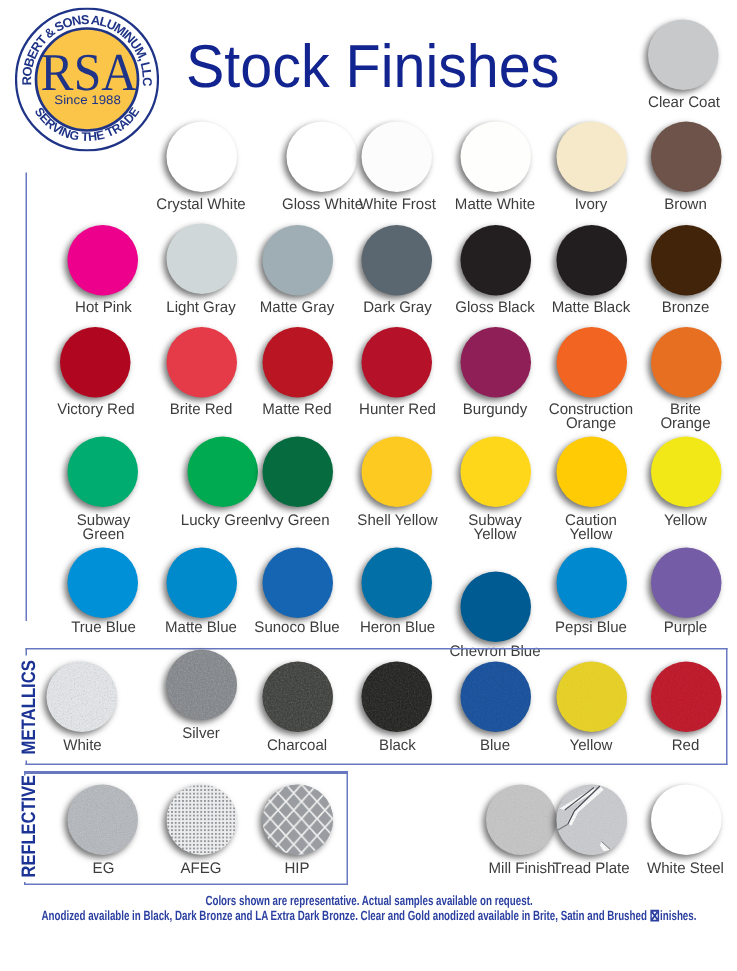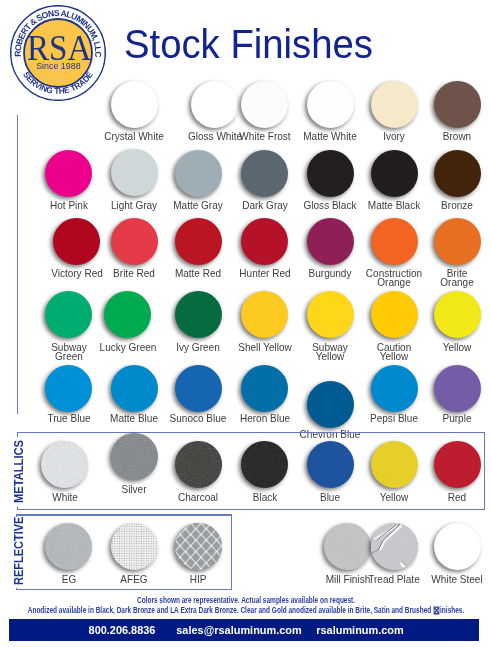--- a/index.html
+++ b/index.html
@@ -85,20 +85,24 @@
       <text font-size="8.26" font-weight="bold" fill="#1f3487" letter-spacing="-0.15">
         <textPath href="#arcBot" startOffset="50%" text-anchor="middle">SERVING THE TRADE</textPath>
       </text>
       <text x="49.2" y="55.1" text-anchor="middle" font-family="'Liberation Serif',serif" font-size="35.5" textLength="64.3" lengthAdjust="spacingAndGlyphs" fill="#1f3487">RSA</text>
       <text x="48.4" y="64.3" text-anchor="middle" font-size="8.3" textLength="44.4" lengthAdjust="spacingAndGlyphs" fill="#1f3487">Since 1988</text>
     </svg>
   </div>
 
   <div id="title">Stock Finishes</div>
 
+  <div class="sw" style="left:432.3px;top:13.38px">
+    <div class="dot" style="background-color: rgb(199, 201, 203);"></div>
+    <div class="lbl" style="top:51.45px">Clear Coat</div>
+  </div>
 
   <div class="grpline" style="left:16.95px;top:114.7px;width:1.25px;height:299.2px"></div>
 
   <div id="grid">
 <div class="sw" style="left:110.50px;top:81.00px">
   <div class="dot " style="background-color: rgb(255, 255, 255);"></div>
   <div class="lbl" style="top:51.75px">Crystal White</div>
 </div>
 <div class="sw" style="left:191px;top:81.00px">
   <div class="dot " style="background-color: rgb(255, 255, 255);"></div>
@@ -141,21 +145,21 @@
   <div class="lbl" style="top:52.55px">Gloss Black</div>
 </div>
 <div class="sw" style="left:370.90px;top:149.60px">
   <div class="dot " style="background-color: rgb(34, 30, 31);"></div>
   <div class="lbl" style="top:52.55px">Matte Black</div>
 </div>
 <div class="sw" style="left:433.50px;top:149.60px">
   <div class="dot " style="background-color: rgb(65, 36, 9);"></div>
   <div class="lbl" style="top:52.55px">Bronze</div>
 </div>
-<div class="sw" style="left:53px;top:217.80px">
+<div class="sw" style="left:40px;top:217.80px">
   <div class="dot " style="background-color: rgb(177, 6, 31);"></div>
   <div class="lbl" style="top:52.15px">Victory Red</div>
 </div>
 <div class="sw" style="left:110.50px;top:217.80px">
   <div class="dot " style="background-color: rgb(229, 59, 73);"></div>
   <div class="lbl" style="top:52.15px">Brite Red</div>
 </div>
 <div class="sw" style="left:174.50px;top:217.80px">
   <div class="dot " style="background-color: rgb(186, 21, 34);"></div>
   <div class="lbl" style="top:52.15px">Matte Red</div>
@@ -176,21 +180,21 @@
 <div class="sw" style="left:433.50px;top:217.80px">
   <div class="dot " style="background-color: rgb(231, 111, 33);"></div>
   <div class="lbl" style="top:52.15px">Brite
 Orange</div>
 </div>
 <div class="sw" style="left:45.00px;top:291.30px">
   <div class="dot " style="background-color: rgb(0, 172, 111);"></div>
   <div class="lbl" style="top:52.85px">Subway
 Green</div>
 </div>
-<div class="sw" style="left:104px;top:291.30px">
+<div class="sw" style="left:125px;top:291.30px">
   <div class="dot " style="background-color: rgb(0, 170, 81);"></div>
   <div class="lbl" style="top:52.85px">Lucky Green</div>
 </div>
 <div class="sw" style="left:174.50px;top:291.30px">
   <div class="dot " style="background-color: rgb(6, 107, 63);"></div>
   <div class="lbl" style="top:52.85px">Ivy Green</div>
 </div>
 <div class="sw" style="left:241.10px;top:291.30px">
   <div class="dot " style="background-color: rgb(253, 202, 34);"></div>
   <div class="lbl" style="top:52.85px">Shell Yellow</div>
@@ -239,21 +243,21 @@
 </div>
   </div>
 
   <div id="metallics">
     <div class="grpline" style="left:17.0px;top:431.6px;width:467.9px;height:1.4px"></div>
     <div class="grpline" style="left:17.0px;top:508.8px;width:467.9px;height:1.1px"></div>
     <div class="grpline" style="left:483.9px;top:431.6px;width:1.05px;height:78.3px"></div>
     <div class="grpline" style="left:17.0px;top:431.6px;width:1.2px;height:5.3px"></div>
     <div class="grpline" style="left:17.0px;top:506.9px;width:1.2px;height:2.9px"></div>
     <div class="grptitle" style="left:12.0px;top:503.2px;transform:rotate(-90deg) scaleX(0.858)">METALLICS</div>
-<div class="sw" style="left:41px;top:441.10px">
+<div class="sw" style="left:31px;top:441.10px">
   <div class="dot " style="background-color: rgb(233, 236, 240);">
           <svg class="patsvg" viewBox="0 0 47 47" preserveAspectRatio="none">
             <rect width="47" height="47" filter="url(#grainMed)" opacity="0.45"></rect>
           </svg>
         </div>
   <div class="lbl" style="top:52.75px">White</div>
 </div>
 <div class="sw" style="left:110.50px;top:433px">
   <div class="dot " style="background-color: rgb(124, 128, 133);">
           <svg class="patsvg" viewBox="0 0 47 47" preserveAspectRatio="none">
@@ -360,19 +364,14 @@
 </div>
 <div class="sw" style="left:433.50px;top:523.10px">
   <div class="dot " style="background-color: rgb(255, 255, 255);"></div>
   <div class="lbl" style="top:53.05px">White Steel</div>
 </div>
   </div>
 
   <div class="note" style="top:596.1px">Colors shown are representative. Actual samples available on request.</div>
   <div class="note" style="top:606.4px"><span>Anodized available in Black, Dark Bronze and LA Extra Dark Bronze. Clear and Gold anodized available in Brite, Satin and Brushed </span><span class="tofu">⊠</span><span>inishes.</span></div>
 
-  <div id="footer">
-    <div class="ft" style="left:112.5px">800.206.8836</div>
-    <div class="ft" style="left:229.45px">sales@rsaluminum.com</div>
-    <div class="ft" style="left:350.65px">rsaluminum.com</div>
-  </div>
 
 </div>
 
 </body></html>

